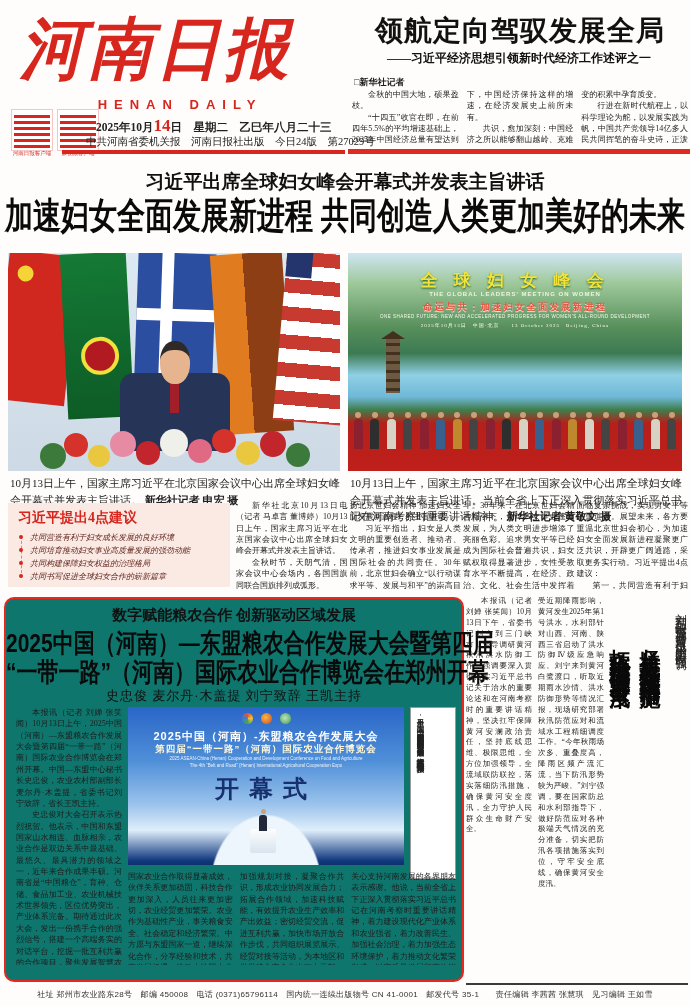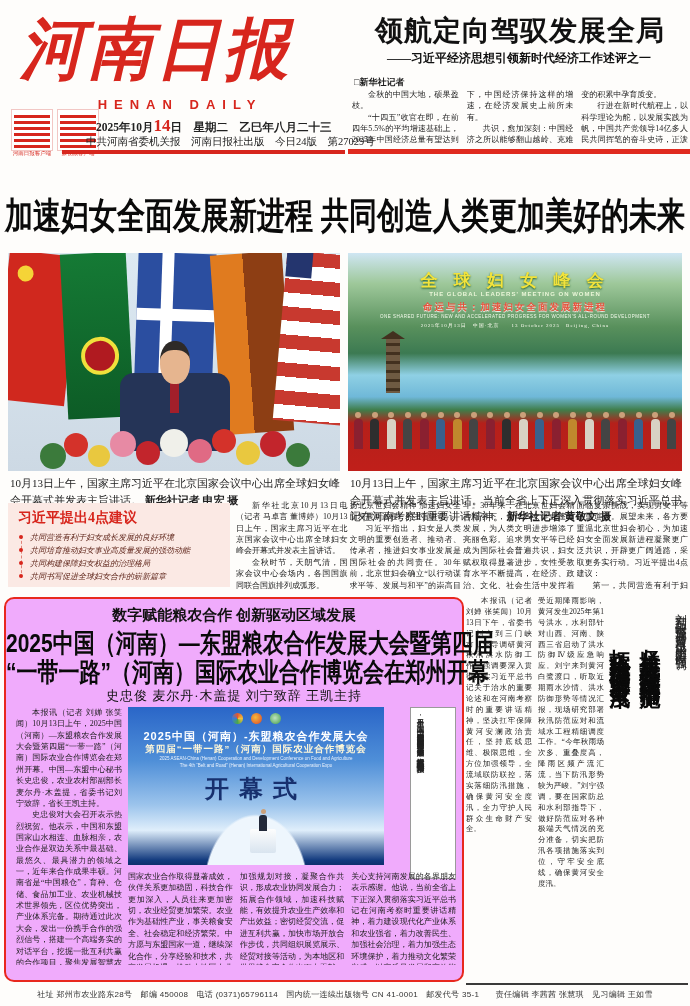--- a/index.html
+++ b/index.html
@@ -87,27 +87,27 @@
   .sugg-title{font-size:14px;font-weight:900;color:#d7261d;margin-bottom:4px;}
   .sugg-items{position:relative;padding-left:12px;}
   .sugg-items::before{content:"";position:absolute;left:2.5px;top:5px;bottom:5px;border-left:1px dashed #e08378;}
   .sugg-items p{position:relative;font-size:8px;line-height:13px;color:#5a1f14;font-style:italic;text-indent:0;}
   .sugg-items p::before{content:"";position:absolute;left:-11.5px;top:4px;width:4px;height:4px;border-radius:50%;background:#d7261d;}
 
   .lead-cols{left:236px;top:500px;width:452px;height:92px;display:flex;gap:2px;}
   .lead-cols>div{flex:1;font-size:8px;line-height:1.42;}
 
   
-  .midbox{left:4px;top:597px;width:456px;height:381px;border:2.5px solid #e8281e;border-radius:10px;background:#f0abfc;}
+  .midbox{left:4px;top:597px;width:456px;height:381px;border:2.5px solid #e8281e;border-radius:10px;background:#0f766e;}
   .mid-kicker{top:7px;width:100%;text-align:center;font-size:15px;font-weight:bold;color:#111;}
   .mid-h1{top:27px;width:100%;text-align:center;font-size:21px;font-weight:900;color:#0a0a0a;transform:scaleY(1.25);transform-origin:center top;white-space:nowrap;}
   .mid-h2{top:56px;}
   .mid-by{top:88px;width:100%;text-align:center;font-size:13px;color:#111;letter-spacing:1px;}
   .mid-leftcol{left:10px;top:108px;width:106px;height:258px;font-size:8px;line-height:1.42;}
-  .mid-photo{left:122px;top:108px;width:256px;height:158px;
+  .mid-photo{left:122px;top:108px;width:276px;height:158px;
      background:radial-gradient(ellipse at 50% 115%,#eef6fd 28%,transparent 29%),
      linear-gradient(180deg,#2a66c8 0%,#4f8fd8 34%,#9cc4ec 62%,#dfeefb 78%,#123a7e 97%,#0e2f6e 100%);}
   .expo-logos{top:6px;width:100%;display:flex;justify-content:center;gap:8px;}
   .expo-logos i{width:11px;height:11px;border-radius:50%;display:block;}
   .expo-t1{top:22px;width:100%;text-align:center;font-size:11px;font-weight:900;color:#fff;letter-spacing:1px;}
   .expo-t2{top:36px;width:100%;text-align:center;font-size:9.5px;font-weight:bold;color:#fdf6d8;letter-spacing:1px;}
   .expo-t3{top:49px;width:100%;text-align:center;font-size:4.5px;color:#eaf2fc;}
   .expo-t4{top:56px;width:100%;text-align:center;font-size:4.5px;color:#eaf2fc;}
   .expo-big{top:66px;width:100%;text-align:center;font-size:24px;font-weight:900;letter-spacing:10px;color:#17306e;}
   .speaker{left:131px;top:108px;width:8px;height:16px;background:#22293a;border-radius:3px 3px 0 0;}
@@ -169,20 +169,21 @@
         <p>下，中国经济保持这样的增速，在经济发展史上前所未有。</p>
         <p>共识，愈加深刻：中国经济之所以能够翻山越岭、克难前进，最根本的原因在于以习近平同志为核心的党中央领航掌舵，在于习近平经济思想的科学指引。</p>
       </div>
     <div class="cols cont just clip">
         <p>变的积累中孕育质变。</p>
         <p>行进在新时代航程上，以科学理论为舵，以发展实践为帆，中国共产党领导14亿多人民共同挥笔的奋斗史诗，正泼墨于星辰，运笔于山河，铺展开充满信心和希冀的瑰丽画卷。</p>
       </div>
   </div>
   <div class="abs rule-red-right"></div>
 
+  <div class="abs kicker">习近平出席全球妇女峰会开幕式并发表主旨讲话</div>
   <div class="abs bigline sans">加速妇女全面发展新进程 共同创造人类更加美好的未来</div>
 
   <div class="abs photo ph-left clip">
     <div class="flag f1"></div>
     <div class="flag f2"></div>
     <div class="flag f3"></div>
     <div class="flag f4"></div>
     <div class="flag f5"></div>
     <div class="abs figure-body"></div>
     <div class="abs figure-tie"></div>

